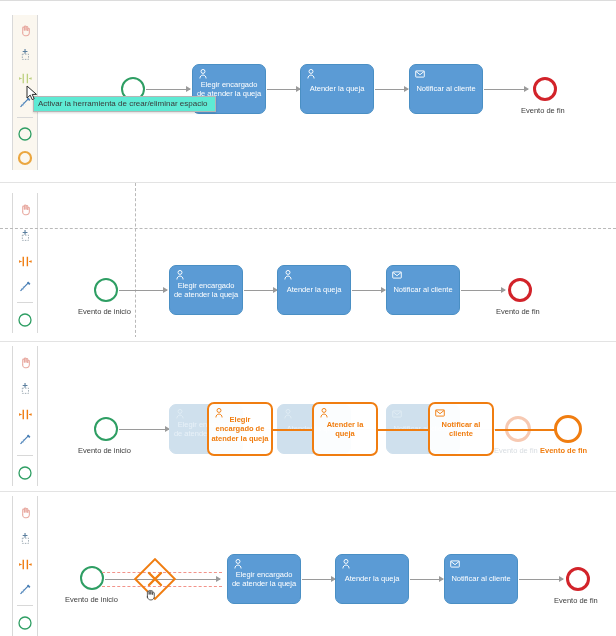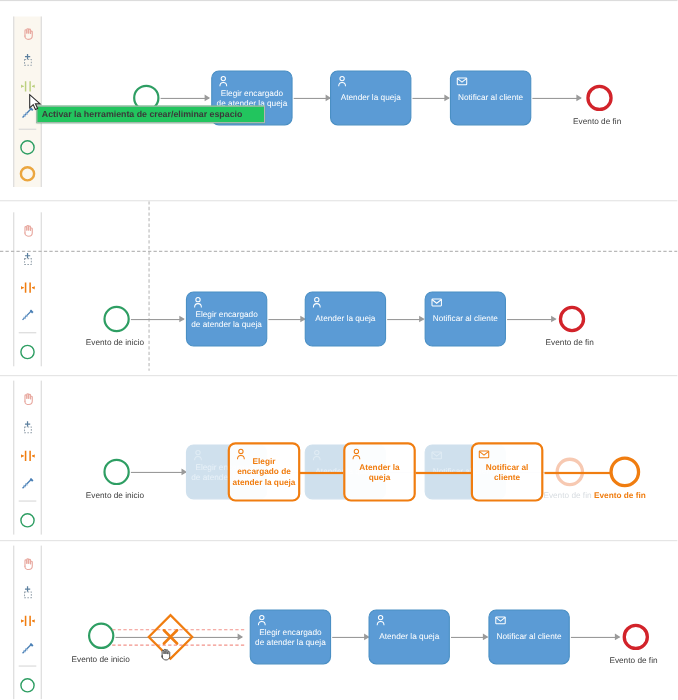--- a/index.html
+++ b/index.html
@@ -148,29 +148,28 @@
   }
   .diamond-x {
     position: absolute;
     width: 34px; height: 34px;
   }
   .dash-red { position: absolute; height: 0; border-top: 1px dashed #f2938a; }
 
   
   .tooltip {
     position: absolute;
-    background: #22c55e;
+    background: #5eead4;
     border: 1px solid #b5b5b5;
     color: #3a3a3a;
     font-size: 8px;
-    padding: 2px 20px 3px 4px;
+    padding: 2px 8px 3px 4px;
     white-space: nowrap;
     box-shadow: 0 1px 2px rgba(0,0,0,0.15);
     z-index: 40;
-    font-weight: bold;
   }
 
   .cursor { position: absolute; z-index: 50; }
   .topline { position:absolute; left:0; top:0; width:616px; height:1px; background:#e0e0e0; }
 </style>
 </head>
 <body>
 
 <div id="page">
   <div class="topline"></div>

